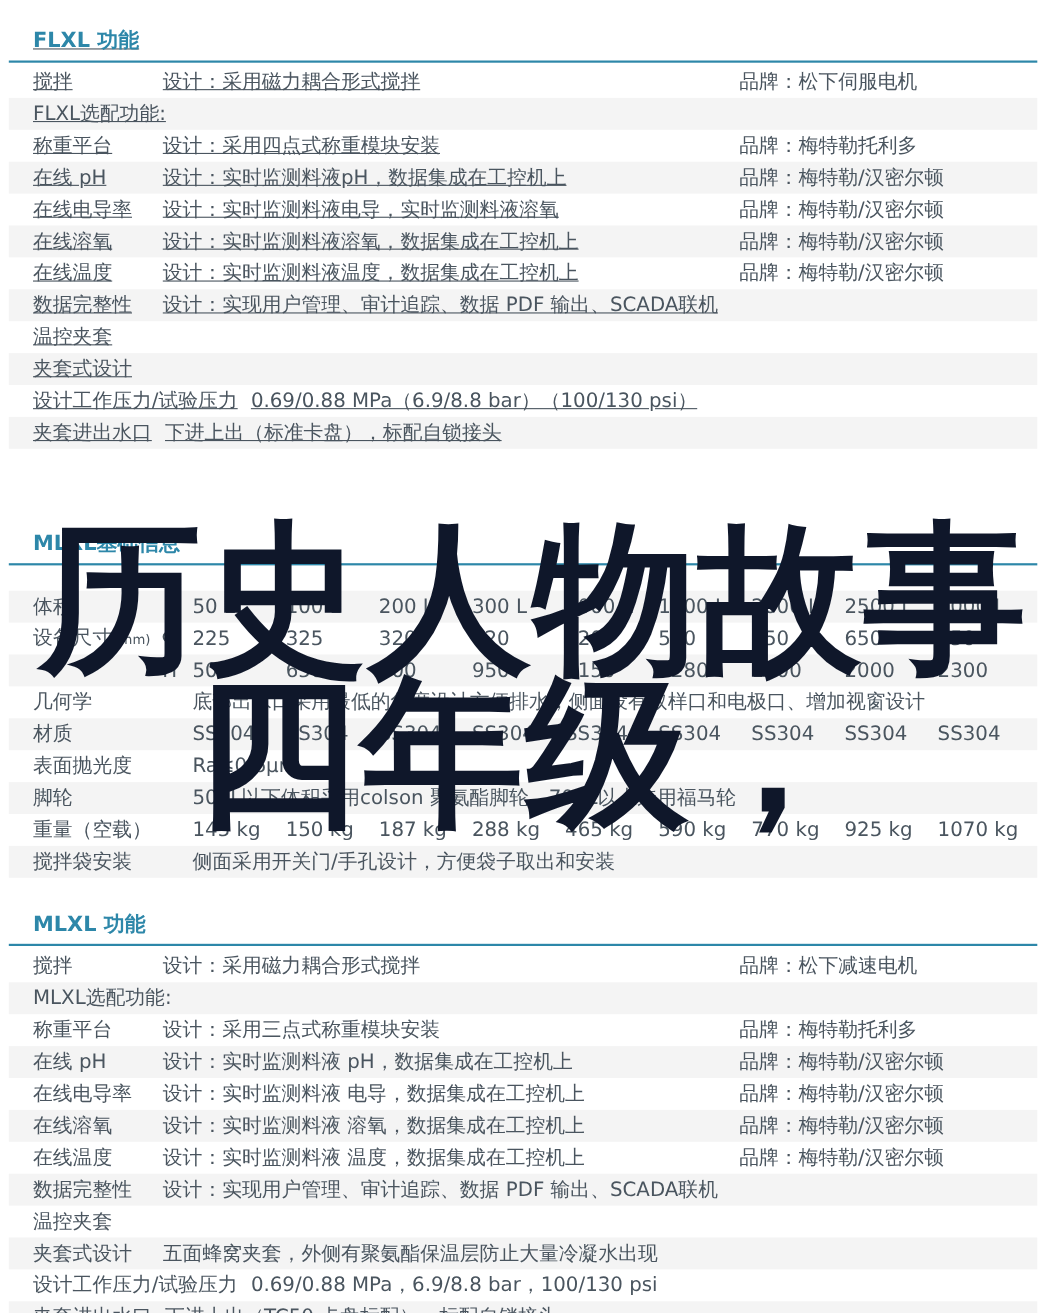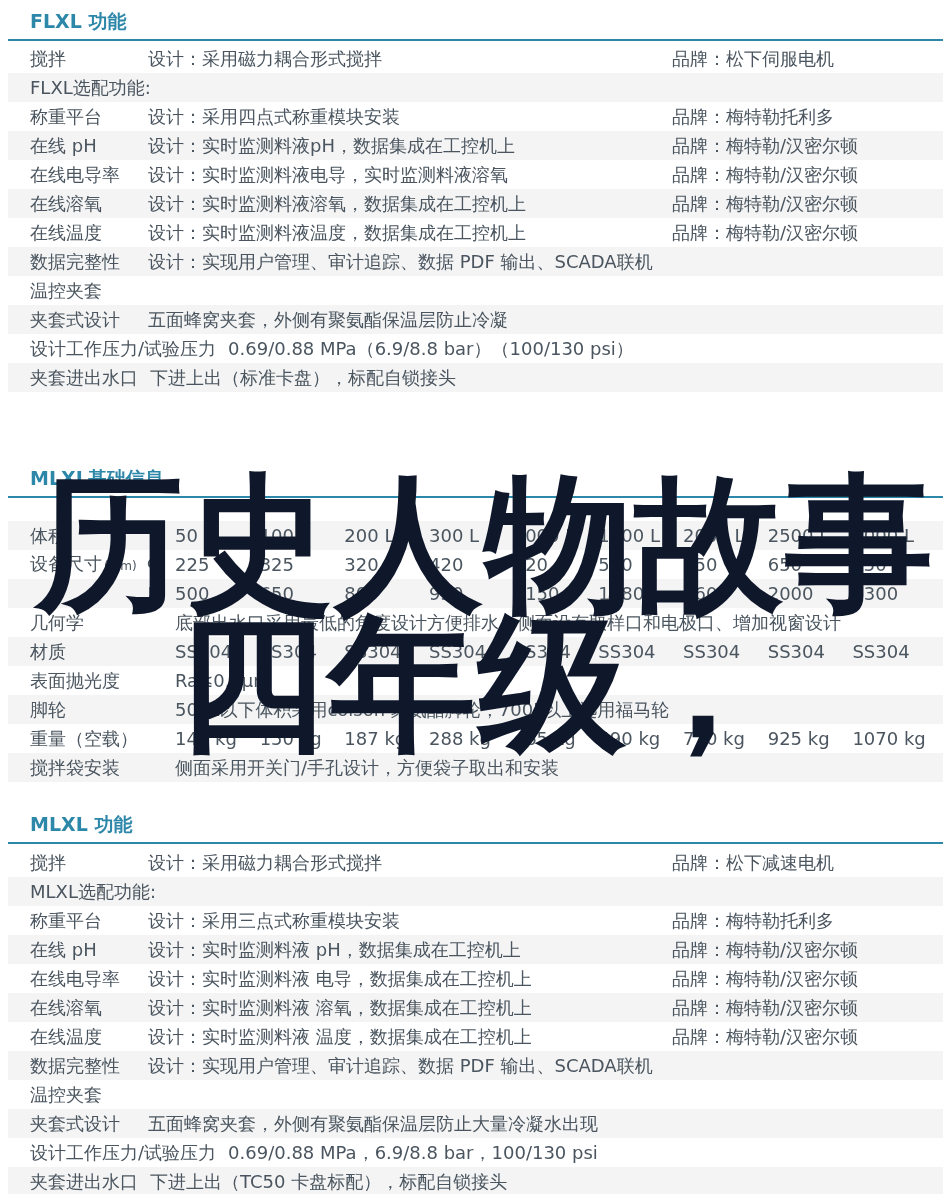--- a/index.html
+++ b/index.html
@@ -13,21 +13,21 @@
     color:#4a555f;
   }
   .sec{margin:0 8px;}
   .sec-title{
     margin:0 0 0 22px;
     font-size:19px;
     font-weight:bold;
     line-height:26px;
     color:#2d87a9;
   }
-  .sec1{padding-top:8px;}
+  .sec1{padding-top:24px;text-decoration:underline;}
   .sec2{margin-top:73px;}
   .sec3{margin-top:29px;}
   .rule{height:2px;background:#2d87a9;margin-top:5px;}
   .rows1{margin-top:3px;}
   .rows2{margin-top:23px;}
   .rows3{margin-top:4px;}
   
   .frow{
     position:relative;
     display:flex;
@@ -132,21 +132,20 @@
           <span class="ftext">设计：实现用户管理、审计追踪、数据 PDF 输出、SCADA联机</span>
           <span class="fbrand"></span>
         </div>
       <div class="frow">
           <span class="flabel">温控夹套</span>
           <span class="ftext"></span>
           <span class="fbrand"></span>
         </div>
       <div class="frow alt">
           <span class="flabel">夹套式设计</span>
-          <span class="ftext">五面蜂窝夹套，外侧有聚氨酯保温层防止冷凝</span>
           <span class="fbrand"></span>
         </div>
       <div class="frow">
           <span class="flabel">设计工作压力/试验压力</span>
           <span class="ftext">0.69/0.88 MPa（6.9/8.8 bar）（100/130 psi）</span>
           <span class="fbrand"></span>
         </div>
       <div class="frow alt">
           <span class="flabel">夹套进出水口</span>
           <span class="ftext">下进上出（标准卡盘），标配自锁接头</span>

